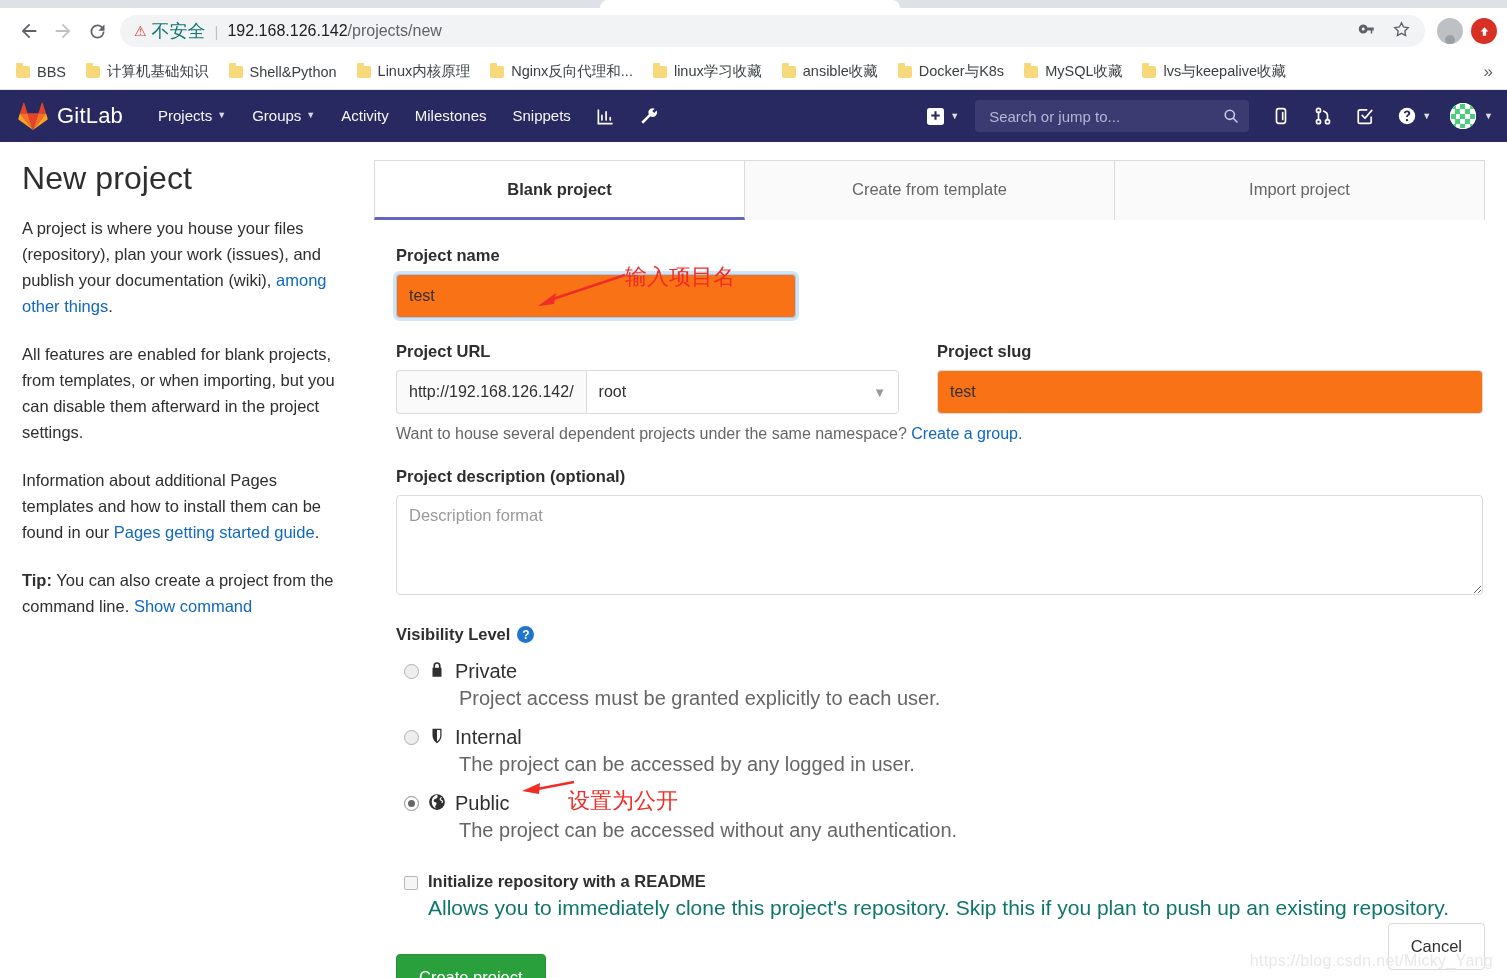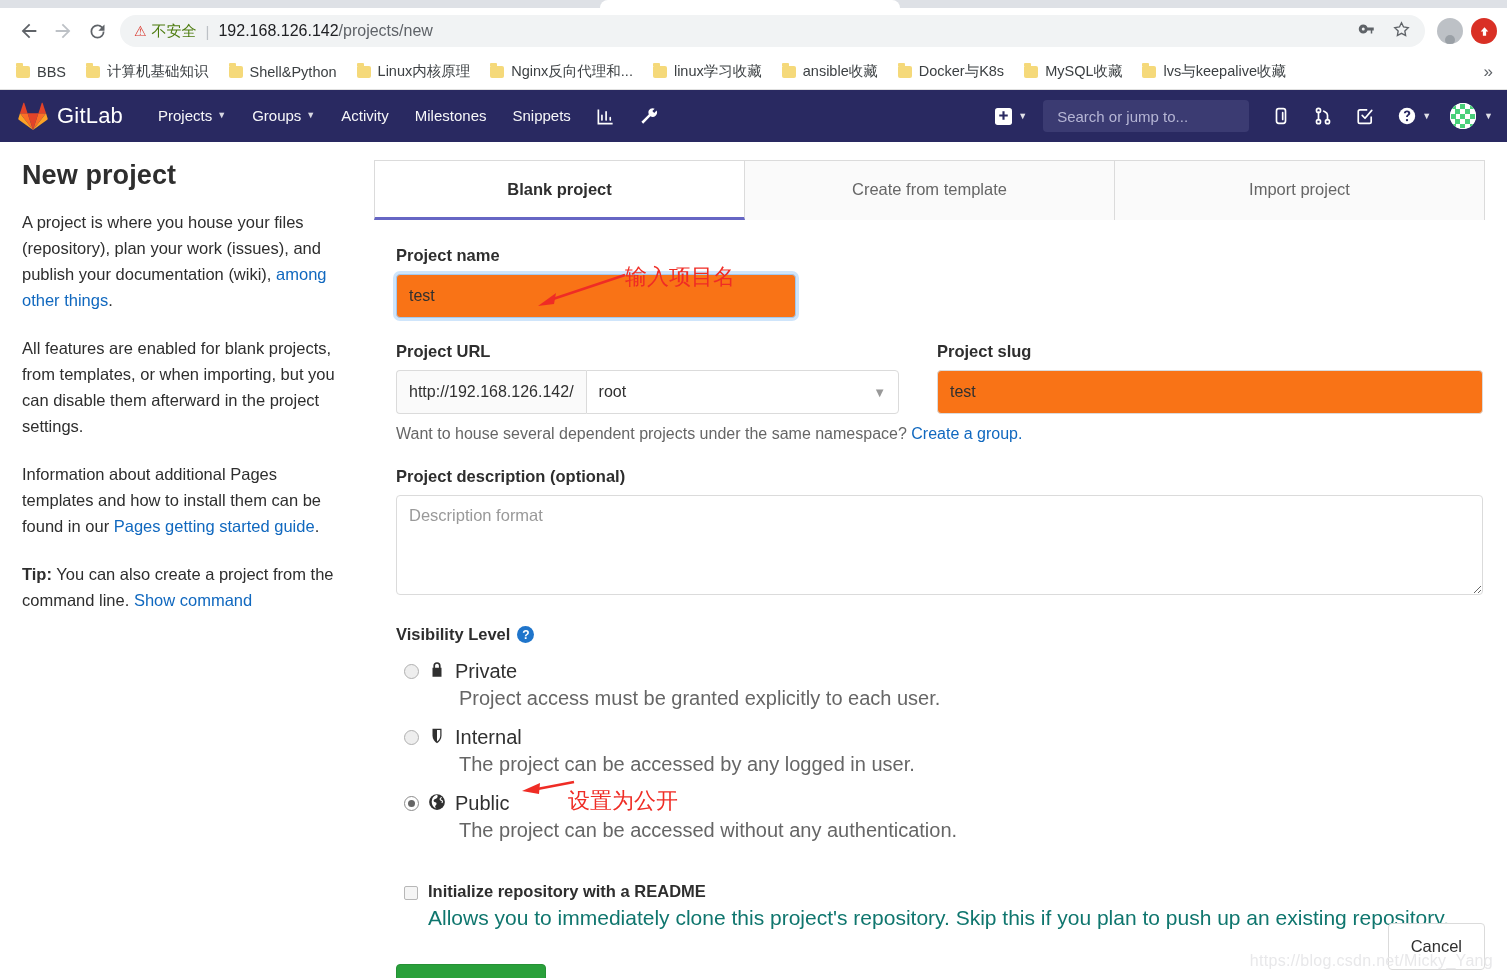--- a/index.html
+++ b/index.html
@@ -29,21 +29,21 @@
     width:34px; height:34px; display:flex; align-items:center; justify-content:center;
     color:#5f6368; border-radius:50%; flex:0 0 auto;
   }
   .nav-btn.disabled { color:#bdc1c6; }
   .omnibox {
     flex:1 1 auto; height:32px; background:#f1f3f4; border-radius:16px;
     display:flex; align-items:center; padding:0 14px; margin:0 8px 0 6px;
     min-width:0;
   }
   .omnibox .warn-tri { color:#d93025; font-size:14px; margin-right:5px; line-height:1; }
-  .omnibox .warn-text { color:#4d7c0f; font-size:15px; white-space:nowrap; }
+  .omnibox .warn-text { color:#0f766e; font-size:18px; white-space:nowrap; }
   .omnibox .sep { color:#bdc1c6; margin:0 9px; font-size:15px; }
   .omnibox .url { font-size:16px; color:#202124; white-space:nowrap; overflow:hidden; }
   .omnibox .url .host { color:#202124; }
   .omnibox .url .path { color:#5f6368; }
   .omnibox .oicons { margin-left:auto; display:flex; align-items:center; gap:16px; padding-left:10px; }
   .tb-right { display:flex; align-items:center; gap:8px; margin-left:4px; }
   .avatar-chip {
     width:26px; height:26px; border-radius:50%; background:#bdc1c6;
     display:flex; align-items:flex-end; justify-content:center; overflow:hidden;
   }
@@ -81,39 +81,39 @@
     color:#fff; font-size:15px; padding:6px 13px; display:flex; align-items:center; gap:5px;
     opacity:.96;
   }
   .caret { font-size:9px; opacity:.85; }
   .gl-icon-link { color:#fff; padding:6px 12px; display:flex; align-items:center; }
   .gl-right { margin-left:auto; display:flex; align-items:center; gap:2px; }
   .gl-plus {
     display:flex; align-items:center; gap:6px; padding:6px 8px; color:#fff;
   }
   .gl-search {
-    width:206px; height:32px; background:#3b3b72; border-radius:4px;
+    width:274px; height:32px; background:#3b3b72; border-radius:4px;
     display:flex; align-items:center; padding:0 10px 0 12px; margin:0 10px 0 6px;
   }
   .gl-search input {
     flex:1; background:transparent; border:0; outline:0; color:#fff; font-size:15px;
     font-family:"Liberation Sans", sans-serif;
   }
   .gl-search input::placeholder { color:#b5b5d4; }
   .gl-ic { padding:6px 11px; display:flex; align-items:center; color:#fff; }
   .gl-avatar {
     width:26px; height:26px; border-radius:50%; margin-left:6px;
     background:#ffffff; overflow:hidden; position:relative;
   }
   .gl-avatar svg { display:block; }
 
   
   .page { display:flex; padding:18px 22px 0 22px; }
   .side { width:352px; flex:0 0 352px; padding-right:28px; }
-  .side h1 { font-size:27px; font-weight:700; color:#2e2e2e; margin:0 0 18px 0; letter-spacing:.1px; }
+  .side h1 { font-size:32px; font-weight:400; color:#2e2e2e; margin:0 0 18px 0; letter-spacing:.1px; }
   .side p { font-size:16.5px; line-height:26px; color:#2e2e2e; margin:0 0 22px 0; }
   .side a { color:#1068bf; text-decoration:none; }
   .side b { font-weight:700; }
 
   .main { flex:1 1 auto; min-width:0; }
   .tabs { display:flex; border-bottom:1px solid #dbdbdb; }
   .tab {
     flex:1 1 0; text-align:center; padding:19px 6px 18px; font-size:16.5px;
     color:#666; background:#fafafa; border:1px solid #dbdbdb; border-bottom:none;
     margin-bottom:-1px; position:relative;
@@ -179,21 +179,21 @@
     background:#eee; flex:0 0 auto; display:inline-block; position:relative;
   }
   .radio.checked { background:#fff; border-color:#8c8c8c; }
   .radio.checked:after {
     content:""; position:absolute; left:3px; top:3px; width:7px; height:7px;
     border-radius:50%; background:#666;
   }
   .vis-name { font-size:20px; color:#303030; }
   .vis-desc { font-size:20px; color:#666; margin:4px 0 0 55px; }
 
-  .readme-block { margin-top:40px; }
+  .readme-block { margin-top:30px; }
   .readme-head { display:flex; align-items:flex-start; gap:10px; padding-left:8px; }
   .chk {
     width:14px; height:14px; border:1px solid #b7b7b7; border-radius:2px; background:#f5f5f5;
     flex:0 0 auto; margin-top:4px;
   }
   .readme-label { font-size:16.5px; font-weight:700; color:#2e2e2e; }
   .readme-desc { font-size:21px; color:#0f766e; margin:5px 0 0 32px; }
 
   .actions { margin-top:34px; display:flex; align-items:center; padding-left:0; }
   .btn-create {

